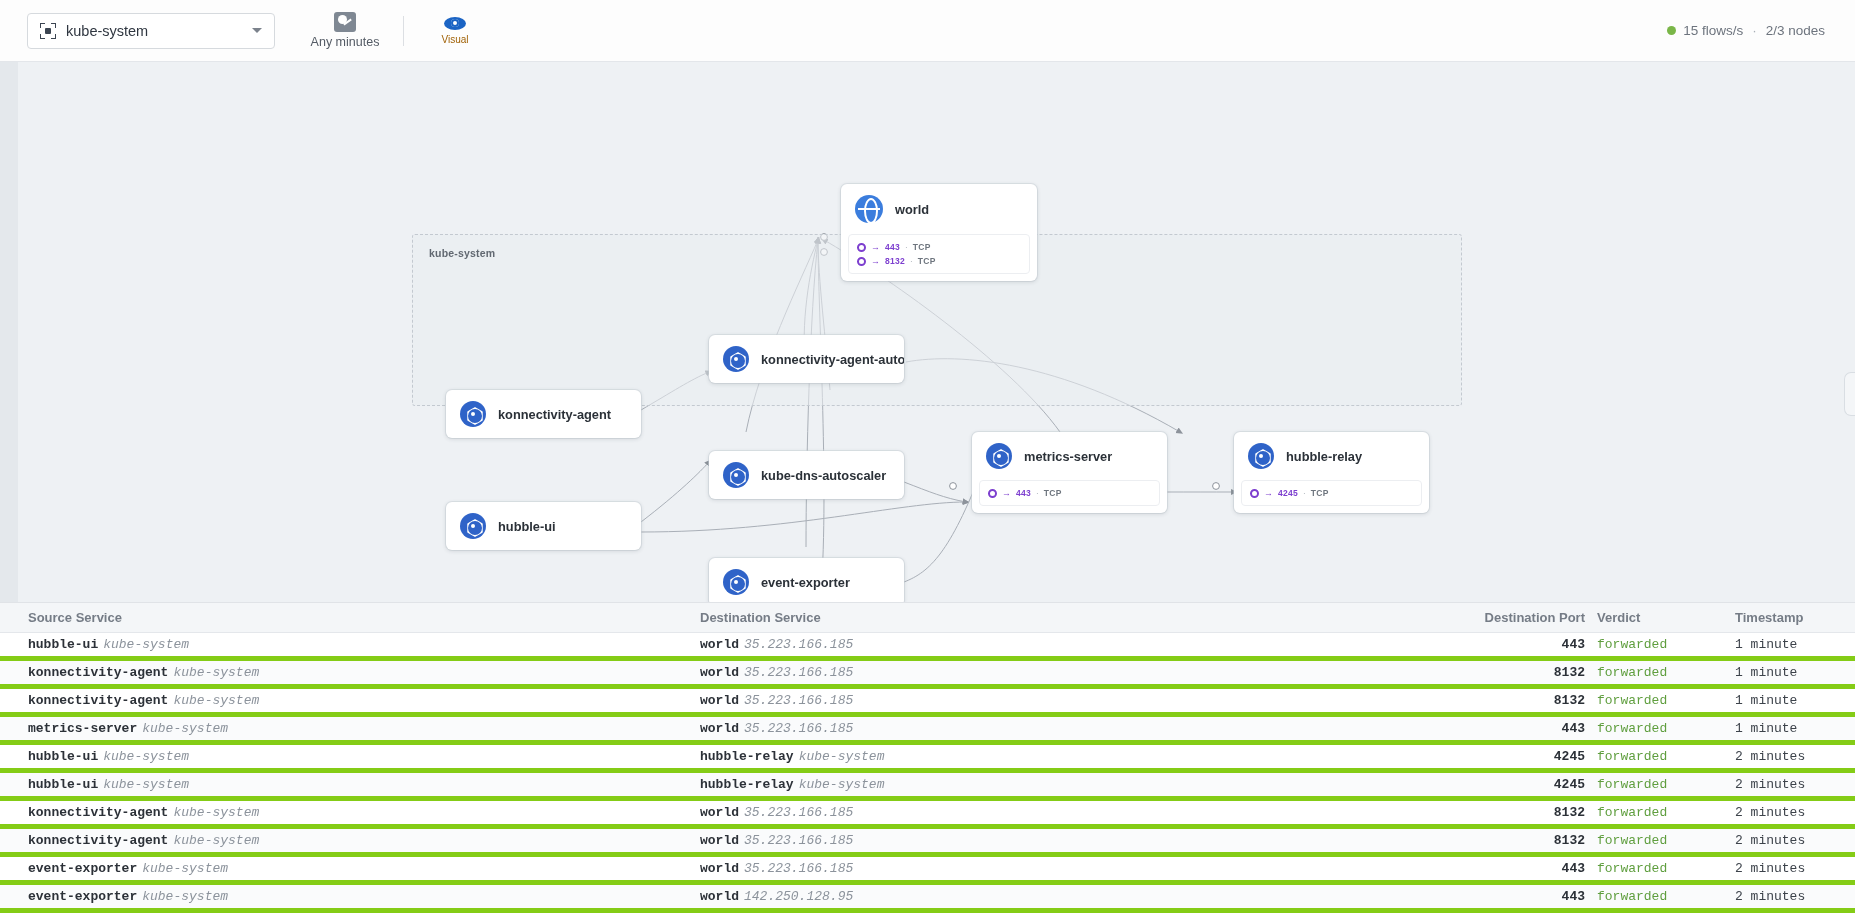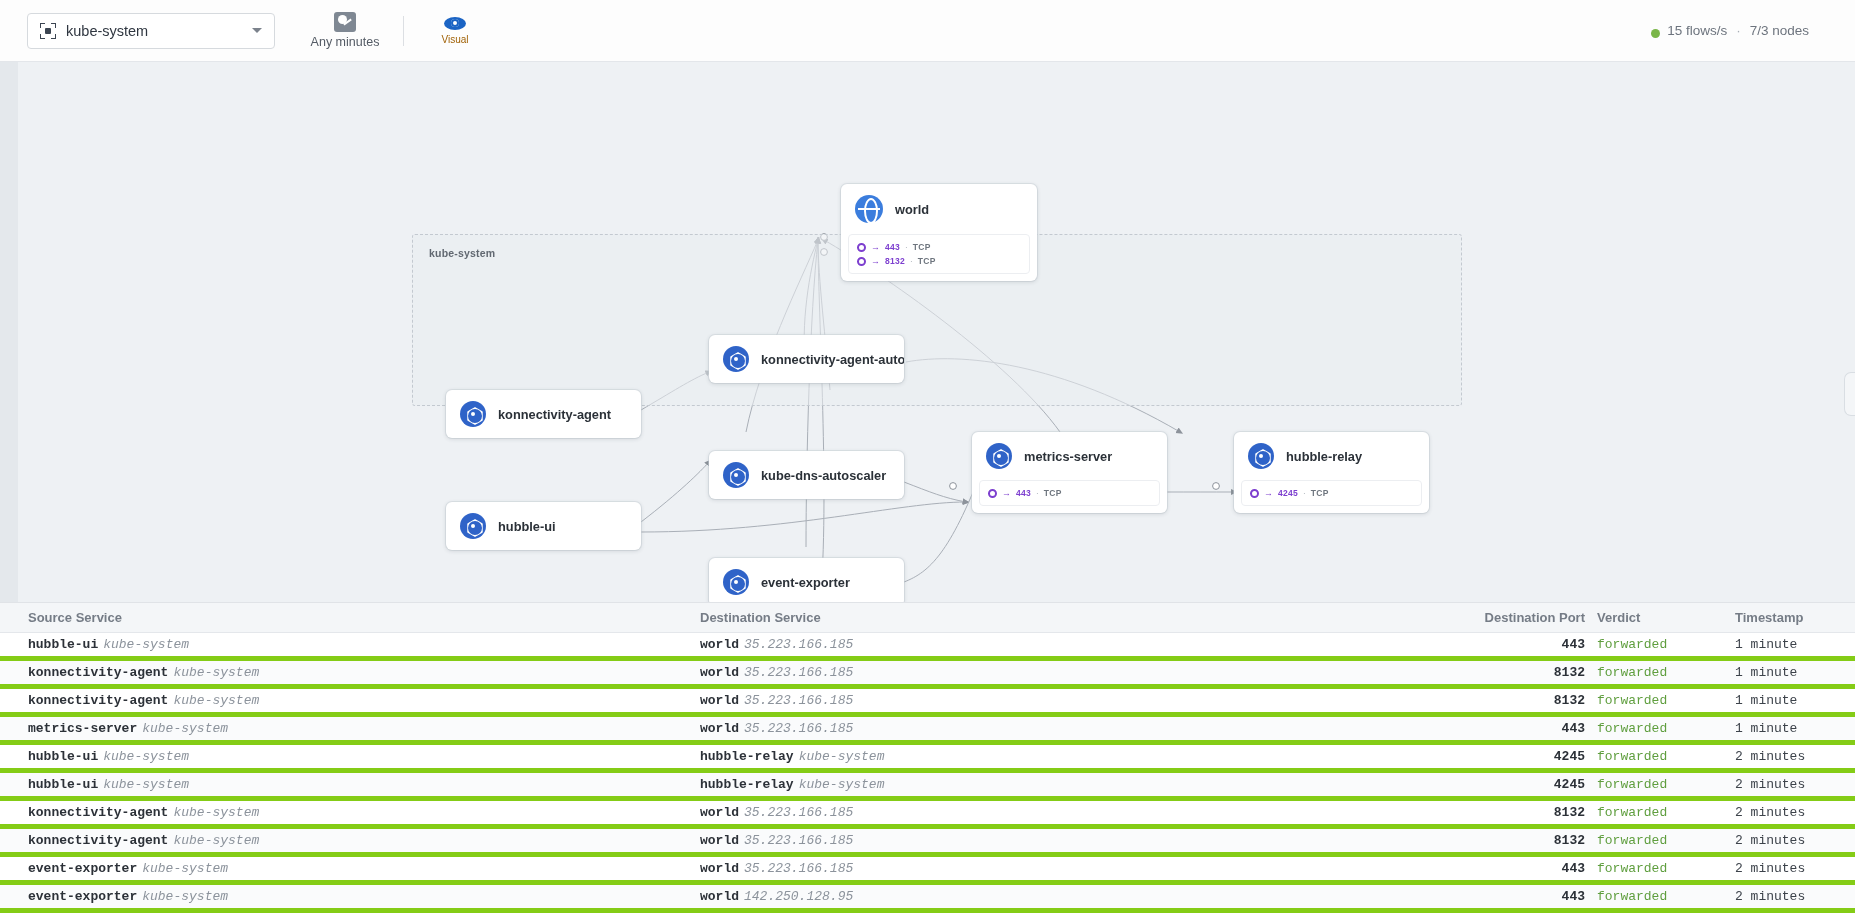--- a/index.html
+++ b/index.html
@@ -89,22 +89,22 @@
   }
   .eye::after{
     content:""; position:absolute; left:7px; top:2.5px;
     width:8px; height:8px; border-radius:50%;
     background:#ffffff;
     box-shadow: inset 0 0 0 2px #1b64c4;
   }
   .visual-label { font-size: 10px; color: #a16207; }
 
   .status {
-    margin-left: auto; margin-right: 46px;
-    display: flex; align-items: flex-end; gap: 7px;
+    margin-left: auto; margin-right: 30px;
+    display: flex; align-items: center; gap: 7px;
     font-size: 13.5px; color: #6d747e;
   }
   .status-dot { width: 9px; height: 9px; border-radius: 50%; background: #7ab648; }
   .status-sep { color: #a8aeb6; margin: 0 2px; }
 
   
   .canvas {
     position: absolute; left: 0; top: 62px;
     width: 1855px; height: 540px;
     background: #eef1f4;
@@ -253,21 +253,21 @@
 
   <div class="visual-btn">
     <span class="eye"></span>
     <span class="visual-label">Visual</span>
   </div>
 
   <div class="status">
     <span class="status-dot"></span>
     <span>15 flows/s</span>
     <span class="status-sep">·</span>
-    <span>7/3 nodes</span>
+    <span>2/3 nodes</span>
   </div>
 </div>
 
 <div class="canvas">
   <div class="left-gutter"></div>
 
   <svg class="graph-svg">
     <defs>
       <marker id="arr" markerWidth="7" markerHeight="7" refX="3.5" refY="3.2" orient="auto">
         <path d="M0,0 L7,3.2 L0,6.4 z" fill="#8d939b"></path>

